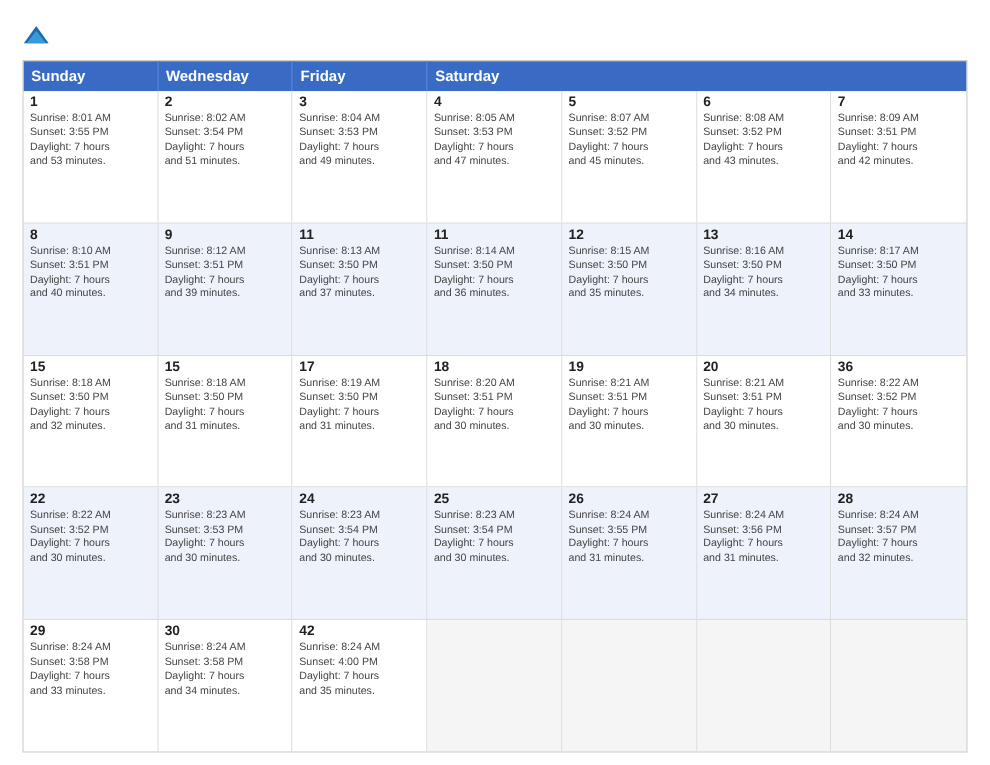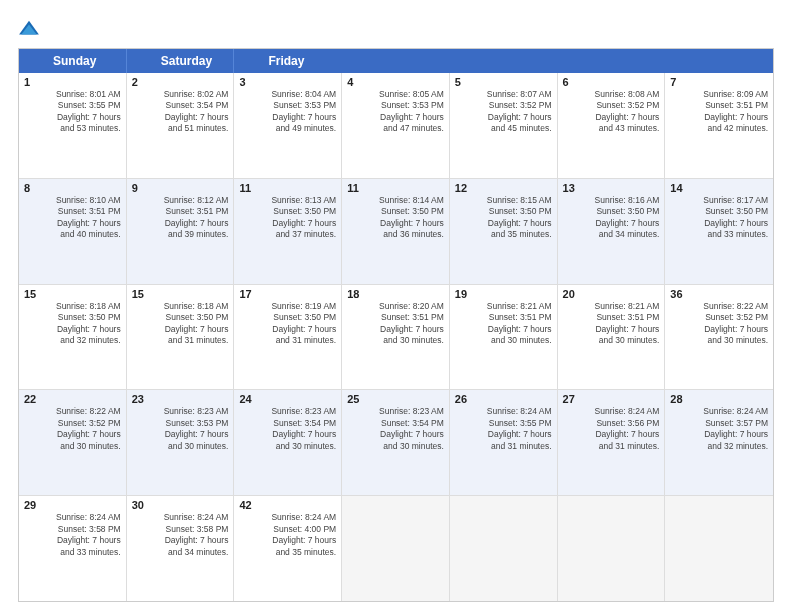--- a/index.html
+++ b/index.html
@@ -62,21 +62,20 @@
       grid-template-columns: repeat(7, 1fr);
       background: #3a6bc4;
     }
     .cal-header-cell {
       color: #fff;
       font-size: 12px;
       font-weight: bold;
       padding: 5px 6px;
       text-align: left;
       border-right: 1px solid #5585d8;
-      margin-left: 28px;
     }
     .cal-header-cell:last-child { border-right: none; }
     .cal-body {
       flex: 1;
       display: flex;
       flex-direction: column;
     }
     .cal-row {
       display: grid;
       grid-template-columns: repeat(7, 1fr);
@@ -99,21 +98,20 @@
       font-size: 11px;
       font-weight: bold;
       color: #222;
       display: block;
       margin-bottom: 1px;
     }
     .cal-cell .day-info {
       font-size: 8.5px;
       color: #444;
       line-height: 1.35;
-      text-align: right;
     }
     .alt-row .cal-cell { background: #eef2fa; }
   </style>
 </head>
 <body>
 
 <div class="page">
   <div class="header">
     <div class="logo">
       <svg class="logo-icon" viewBox="0 0 40 40">
@@ -127,22 +125,23 @@
     </div>
     <div class="title-block">
       <div class="month-title"></div>
       <div class="location"></div>
     </div>
   </div>
 
   <div class="calendar">
     <div class="cal-header">
     <div class="cal-header-cell">Sunday</div>
+        <div class="cal-header-cell">Wednesday</div>
+        <div class="cal-header-cell">Friday</div>
         <div class="cal-header-cell">Saturday</div>
-        <div class="cal-header-cell">Friday</div>
       </div>
     <div class="cal-body">
     <div class="cal-row">
           <div class="cal-cell">
             <span class="day-num">1</span>
             <div class="day-info">Sunrise: 8:01 AM<br>Sunset: 3:55 PM<br>Daylight: 7 hours<br>and 53 minutes.</div>
           </div>
           <div class="cal-cell">
             <span class="day-num">2</span>
             <div class="day-info">Sunrise: 8:02 AM<br>Sunset: 3:54 PM<br>Daylight: 7 hours<br>and 51 minutes.</div>

